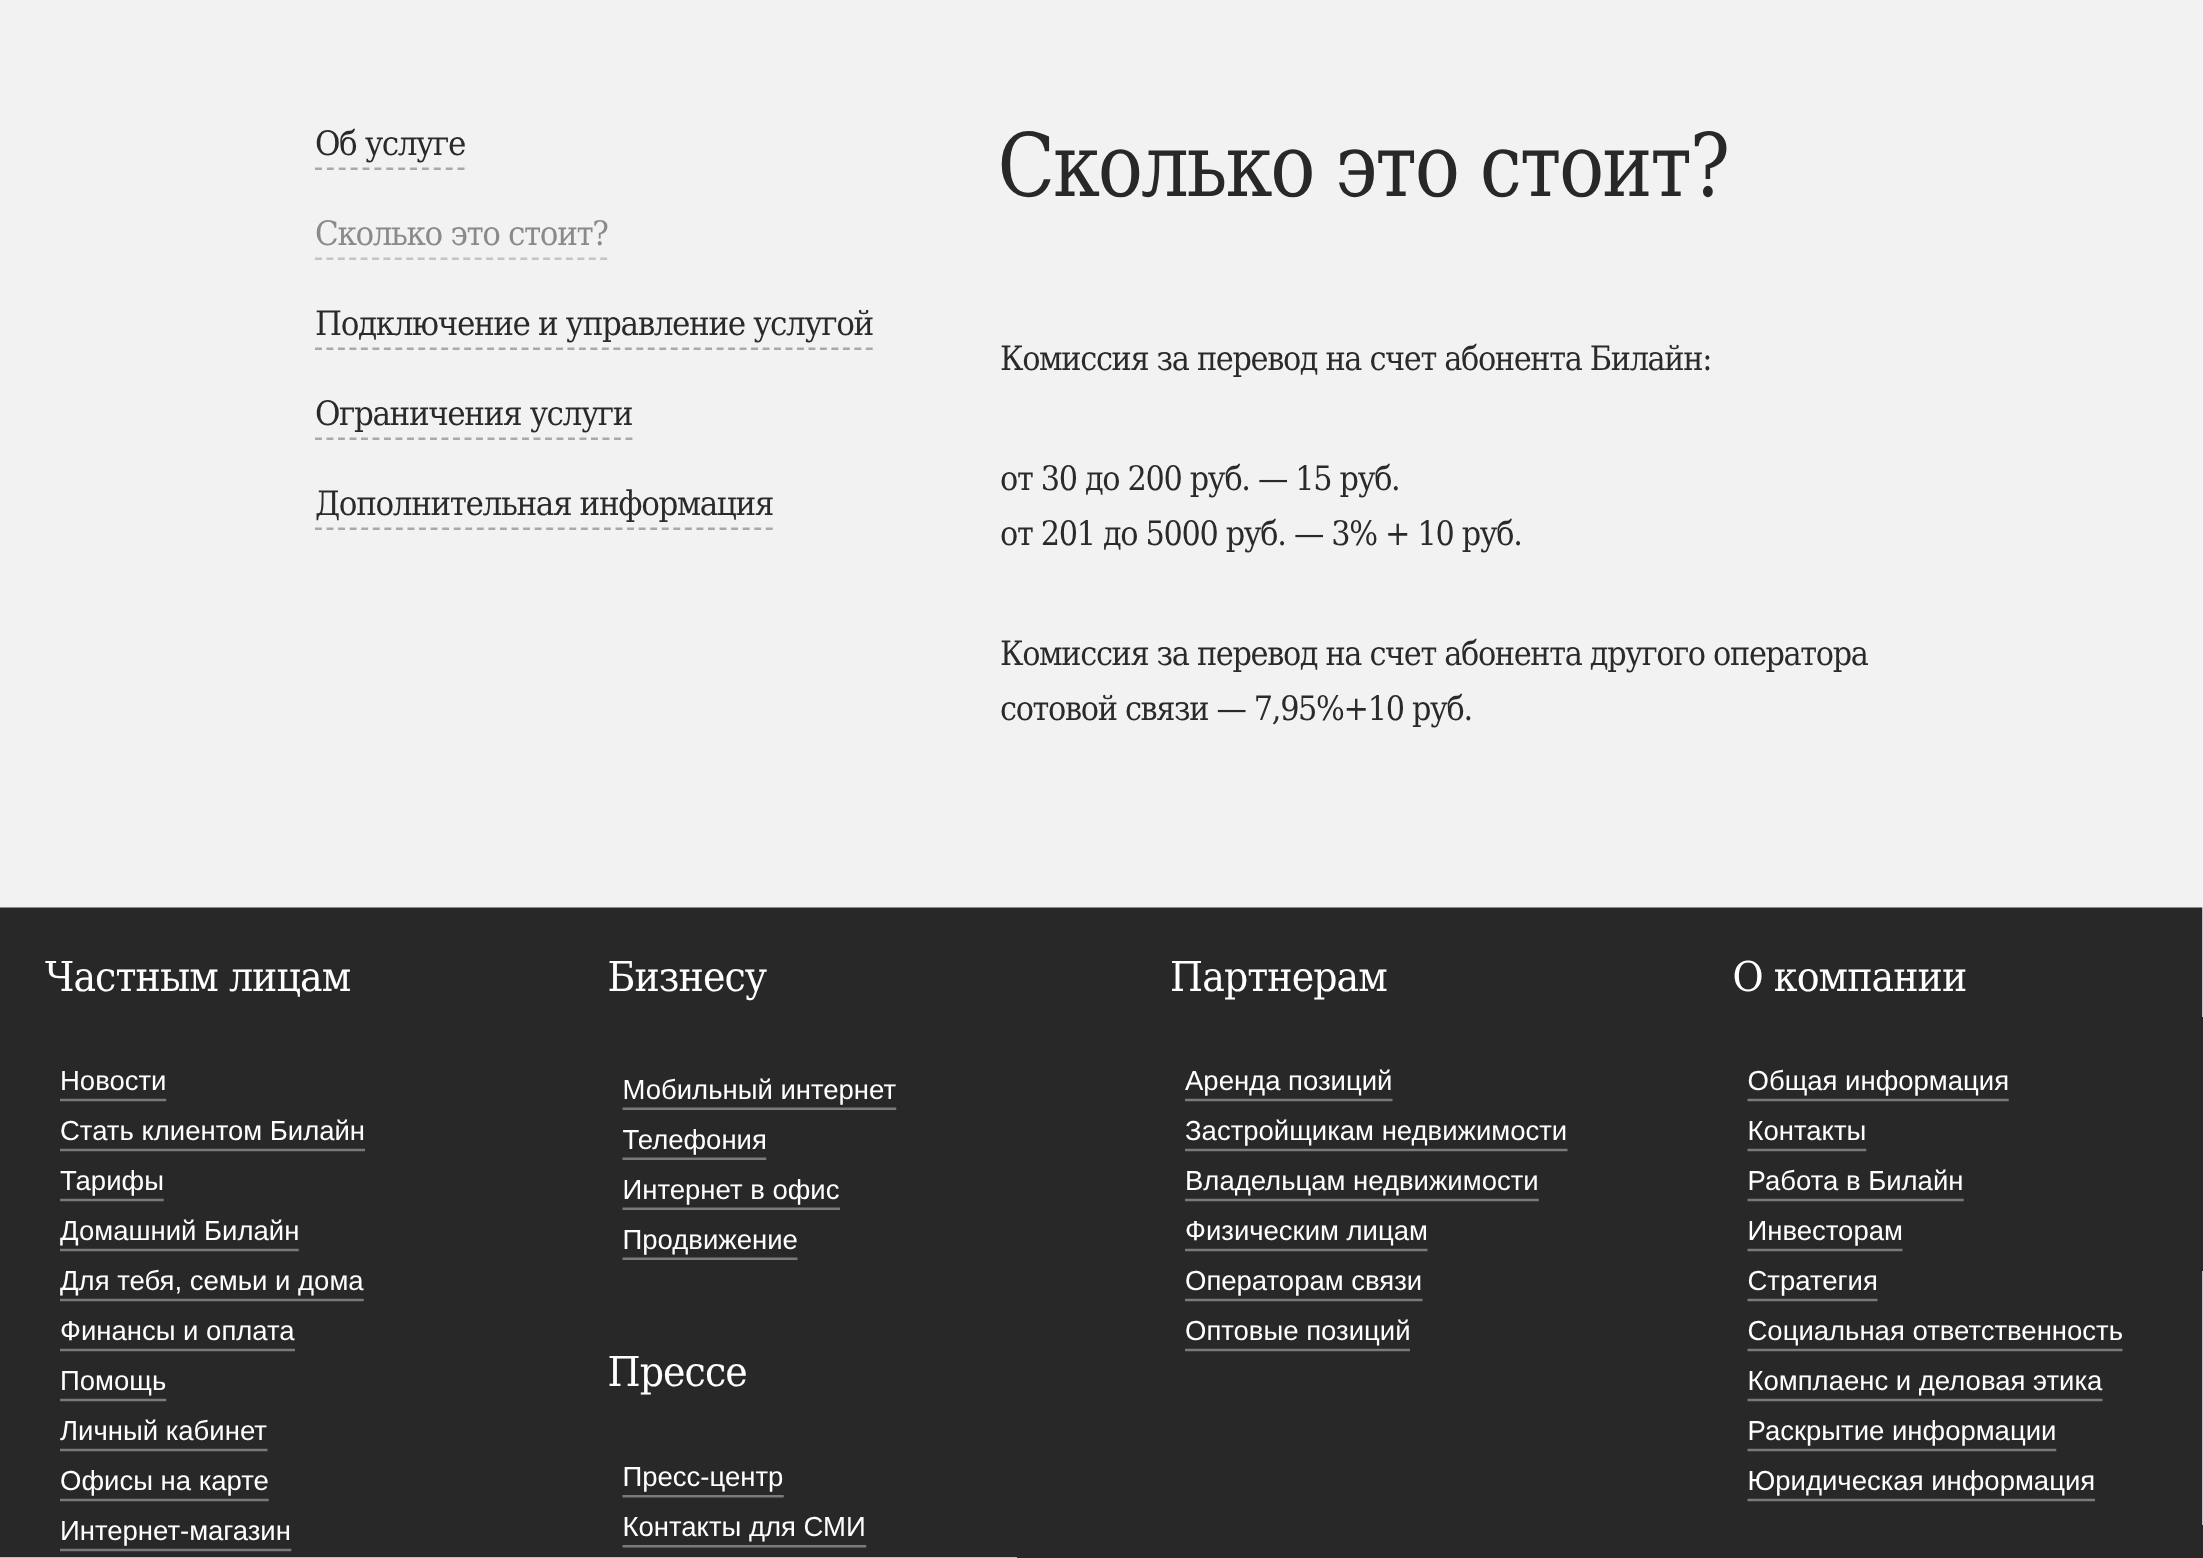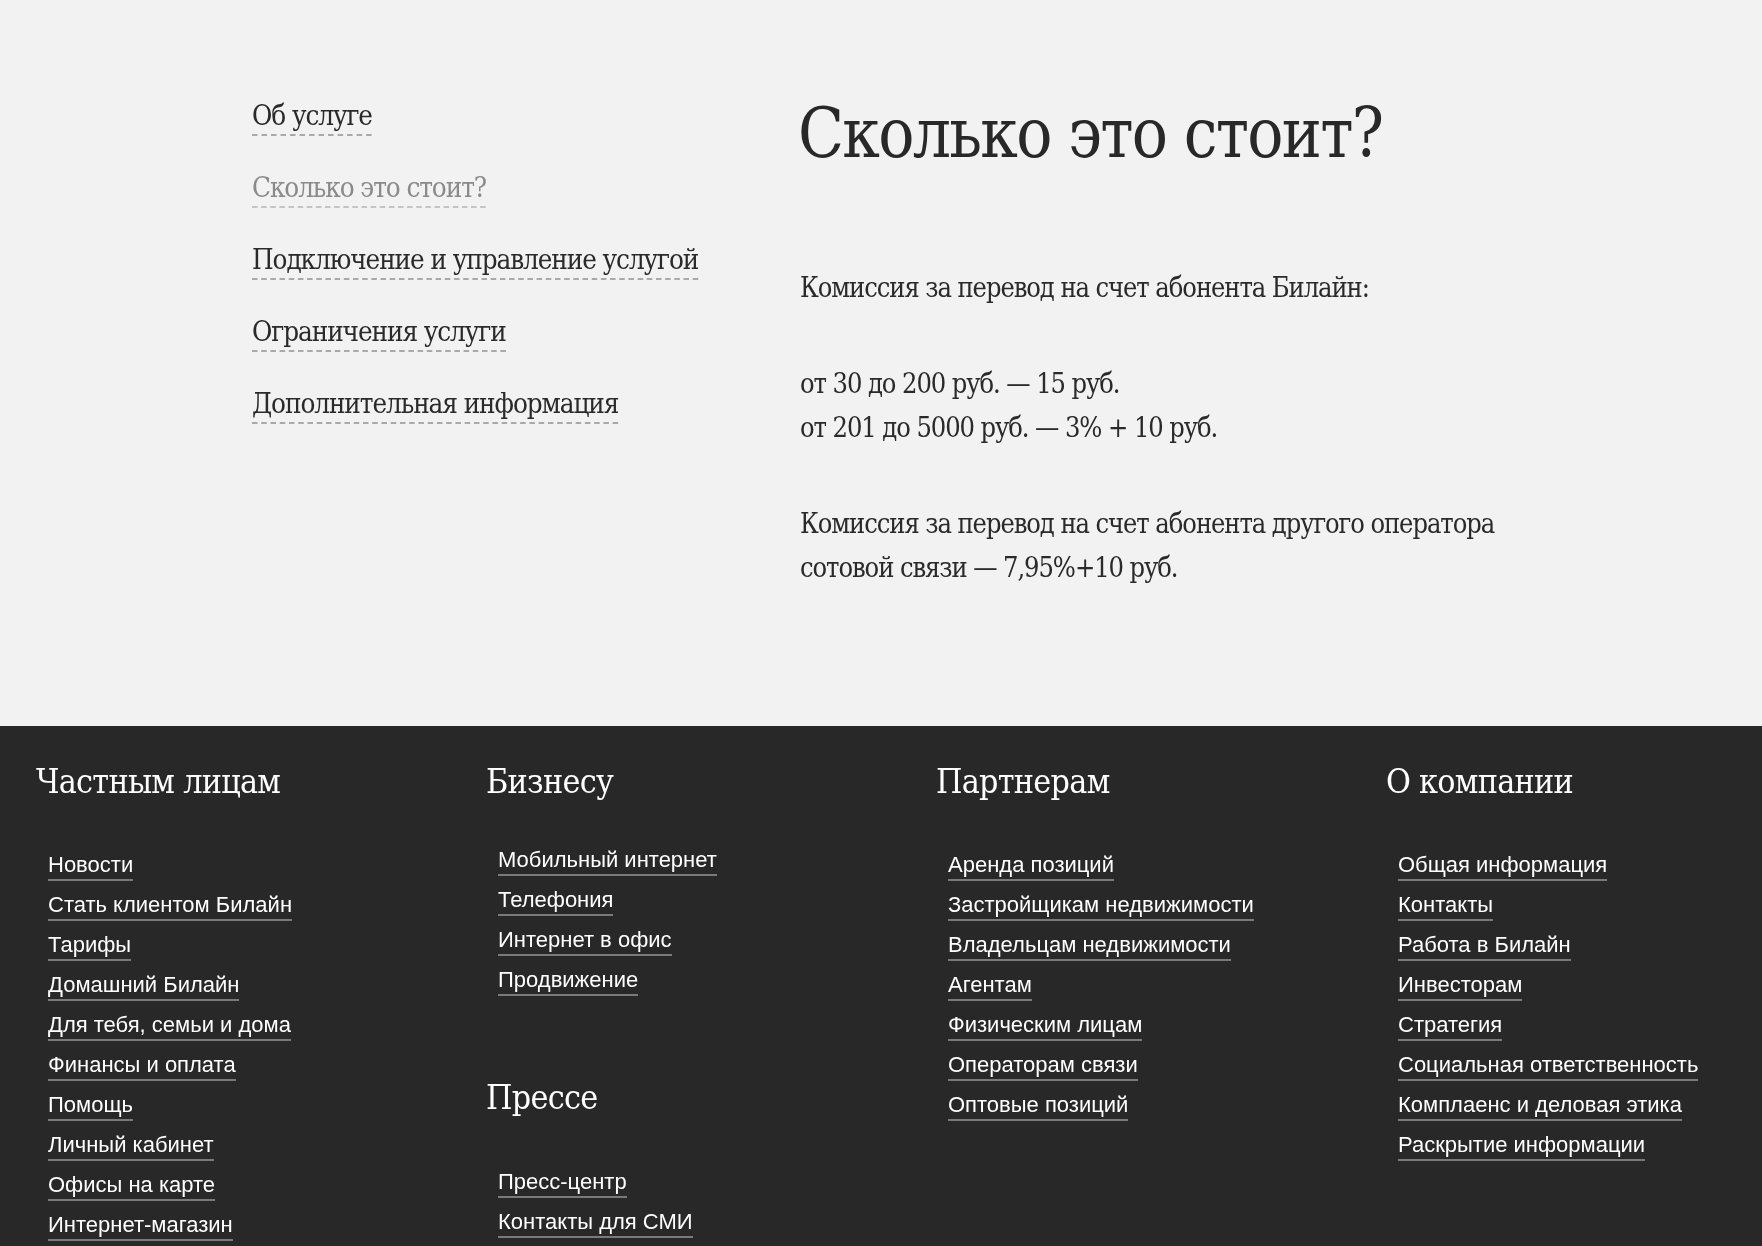--- a/index.html
+++ b/index.html
@@ -89,52 +89,52 @@
       <li><a class="flink">Финансы и оплата</a></li>
       <li><a class="flink">Помощь</a></li>
       <li><a class="flink">Личный кабинет</a></li>
       <li><a class="flink">Офисы на карте</a></li>
       <li><a class="flink">Интернет-магазин</a></li>
     </ul>
   </div>
 
   <div class="fcol" style="left:486px">
     <h3 class="fhead" style="top:36px">Бизнесу</h3>
-    <ul class="flinks" style="top:108px">
+    <ul class="flinks" style="top:120px">
       <li><a class="flink">Мобильный интернет</a></li>
       <li><a class="flink">Телефония</a></li>
       <li><a class="flink">Интернет в офис</a></li>
       <li><a class="flink">Продвижение</a></li>
     </ul>
     <h3 class="fhead" style="top:352px">Прессе</h3>
     <ul class="flinks" style="top:430px">
       <li><a class="flink">Пресс-центр</a></li>
       <li><a class="flink">Контакты для СМИ</a></li>
     </ul>
   </div>
 
   <div class="fcol" style="left:936px">
     <h3 class="fhead" style="top:36px">Партнерам</h3>
     <ul class="flinks" style="top:113px">
       <li><a class="flink">Аренда позиций</a></li>
       <li><a class="flink">Застройщикам недвижимости</a></li>
       <li><a class="flink">Владельцам недвижимости</a></li>
-      <li><a class="flink">Агентам</a></li>
       <li><a class="flink">Физическим лицам</a></li>
       <li><a class="flink">Операторам связи</a></li>
       <li><a class="flink">Оптовые позиций</a></li>
     </ul>
   </div>
 
   <div class="fcol" style="left:1386px">
     <h3 class="fhead" style="top:36px">О компании</h3>
     <ul class="flinks" style="top:113px">
       <li><a class="flink">Общая информация</a></li>
       <li><a class="flink">Контакты</a></li>
       <li><a class="flink">Работа в Билайн</a></li>
       <li><a class="flink">Инвесторам</a></li>
       <li><a class="flink">Стратегия</a></li>
       <li><a class="flink">Социальная ответственность</a></li>
       <li><a class="flink">Комплаенс и деловая этика</a></li>
       <li><a class="flink">Раскрытие информации</a></li>
+      <li><a class="flink">Юридическая информация</a></li>
     </ul>
   </div>
 </footer>
 
 </body></html>

